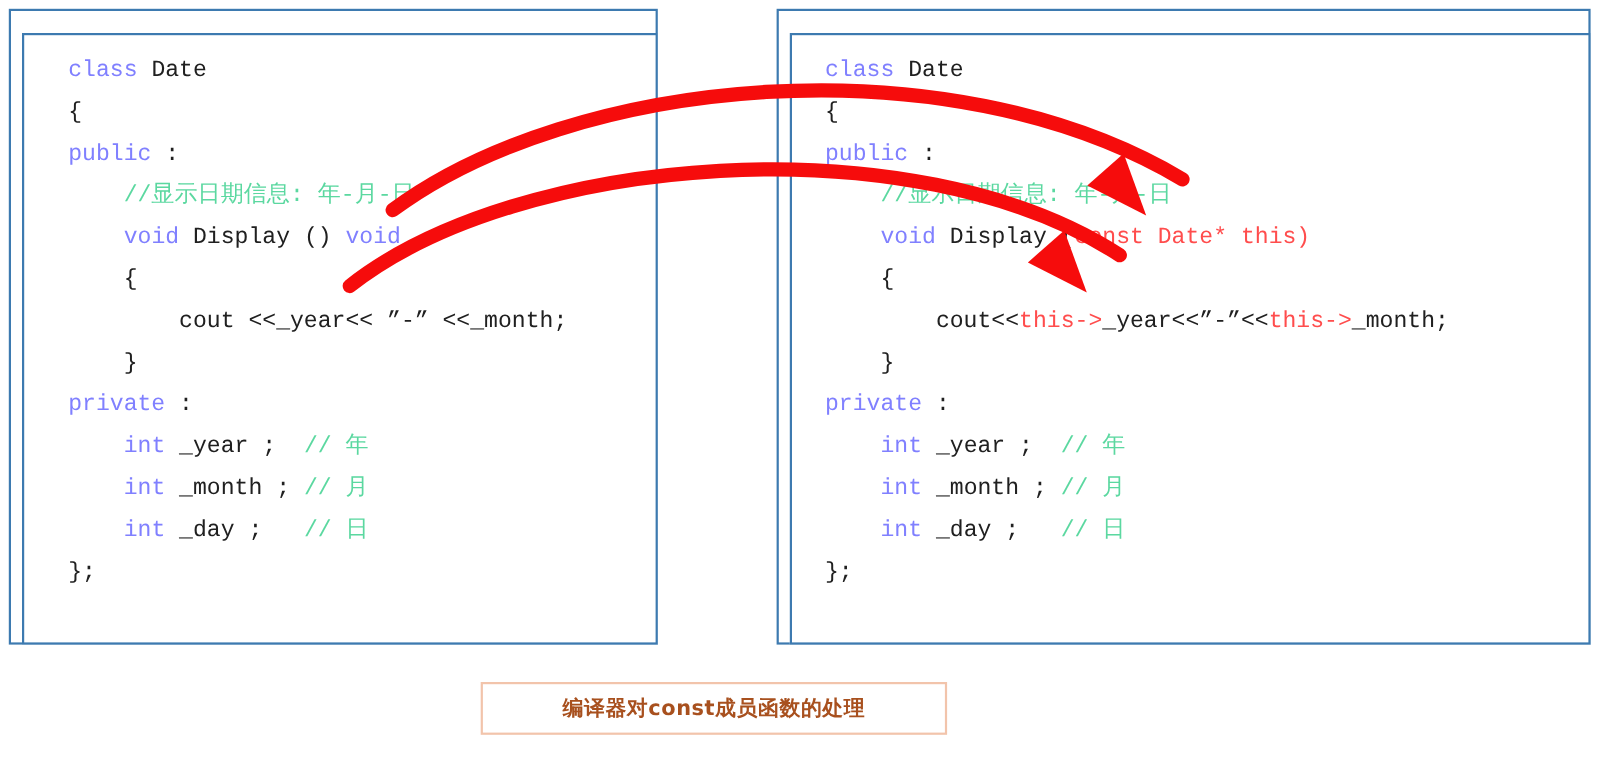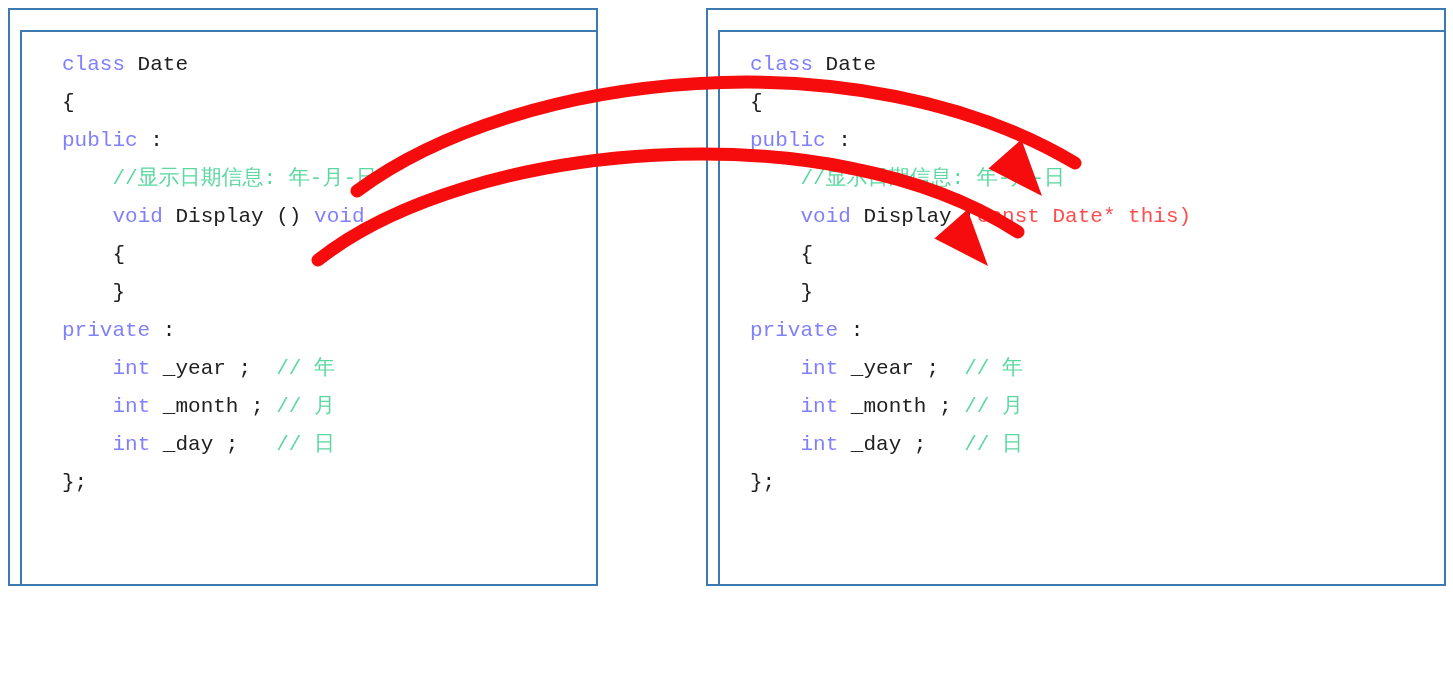--- a/index.html
+++ b/index.html
@@ -101,51 +101,56 @@
 <div class="stage">
 
   <div class="panel-outer" id="panel-left-outer">
     <div class="panel-inner" id="panel-left-inner">
       <pre class="code" id="left-code"><span class="line"><span class="kw">class</span><span class="ident"> Date</span>
 </span><span class="line"><span class="ident">{</span>
 </span><span class="line"><span class="kw">public</span><span class="ident"> :</span>
 </span><span class="line"><span class="cmt">    //显示日期信息: 年-月-日</span>
 </span><span class="line"><span class="ident">    </span><span class="kw">void</span><span class="ident"> Display () </span><span class="kw">void</span>
 </span><span class="line"><span class="ident">    {</span>
+</span><span class="line"><span class="ident">        cout &lt;&lt;_year&lt;&lt; ”-” &lt;&lt;_month;</span>
 </span><span class="line"><span class="ident">    }</span>
 </span><span class="line"><span class="kw">private</span><span class="ident"> :</span>
 </span><span class="line"><span class="ident">    </span><span class="kw">int</span><span class="ident"> _year ;  </span><span class="cmt">// 年</span>
 </span><span class="line"><span class="ident">    </span><span class="kw">int</span><span class="ident"> _month ; </span><span class="cmt">// 月</span>
 </span><span class="line"><span class="ident">    </span><span class="kw">int</span><span class="ident"> _day ;   </span><span class="cmt">// 日</span>
 </span><span class="line"><span class="ident">};</span>
 </span></pre>
     </div>
   </div>
 
   <div class="panel-outer" id="panel-right-outer">
     <div class="panel-inner" id="panel-right-inner">
       <pre class="code" id="right-code"><span class="line"><span class="kw">class</span><span class="ident"> Date</span>
 </span><span class="line"><span class="ident">{</span>
 </span><span class="line"><span class="kw">public</span><span class="ident"> :</span>
 </span><span class="line"><span class="cmt">    //显示日期信息: 年-月-日</span>
 </span><span class="line"><span class="ident">    </span><span class="kw">void</span><span class="ident"> Display (</span><span class="this">const Date* this</span><span class="this">)</span>
 </span><span class="line"><span class="ident">    {</span>
+</span><span class="line"><span class="ident">        cout&lt;&lt;</span><span class="this">this-&gt;</span><span class="ident">_year&lt;&lt;”-”&lt;&lt;</span><span class="this">this-&gt;</span><span class="ident">_month;</span>
 </span><span class="line"><span class="ident">    }</span>
 </span><span class="line"><span class="kw">private</span><span class="ident"> :</span>
 </span><span class="line"><span class="ident">    </span><span class="kw">int</span><span class="ident"> _year ;  </span><span class="cmt">// 年</span>
 </span><span class="line"><span class="ident">    </span><span class="kw">int</span><span class="ident"> _month ; </span><span class="cmt">// 月</span>
 </span><span class="line"><span class="ident">    </span><span class="kw">int</span><span class="ident"> _day ;   </span><span class="cmt">// 日</span>
 </span><span class="line"><span class="ident">};</span>
 </span></pre>
     </div>
   </div>
 
   <svg id="arrow-layer" viewBox="0 0 1453 699" width="1453" height="699" xmlns="http://www.w3.org/2000/svg">
     <g id="arrow-group">
         <path d="M 357,191 C 520,70 860,35 1075,163" fill="none" stroke="#f60c0c" stroke-width="13" stroke-linecap="round"></path>
         <polygon points="1042,196 988.4640920100054,168.5426411378146 1021.4689790737456,139.44491906357393" fill="#f60c0c"></polygon>
         <path d="M 318,260 C 470,140 830,110 1018,232" fill="none" stroke="#f60c0c" stroke-width="13" stroke-linecap="round"></path>
         <polygon points="988,266 934.4640920100054,238.5426411378146 967.4689790737456,209.44491906357393" fill="#f60c0c"></polygon>
       </g>
   </svg>
 
+  <div id="caption-box">
+    <span id="caption-text">编译器对const成员函数的处理</span>
+  </div>
 
 </div>
 
 </body></html>

